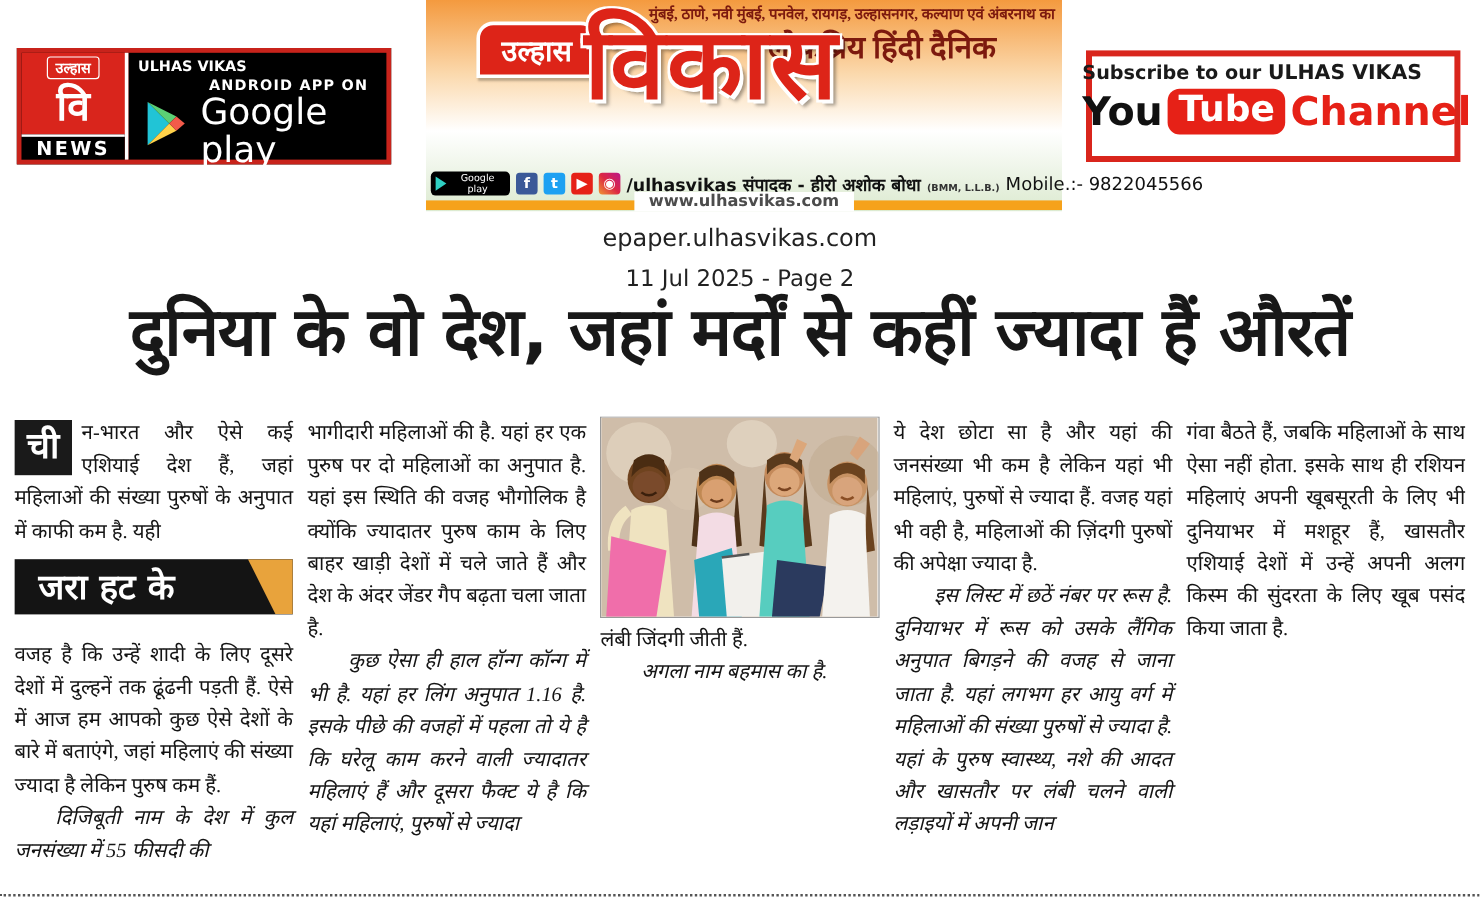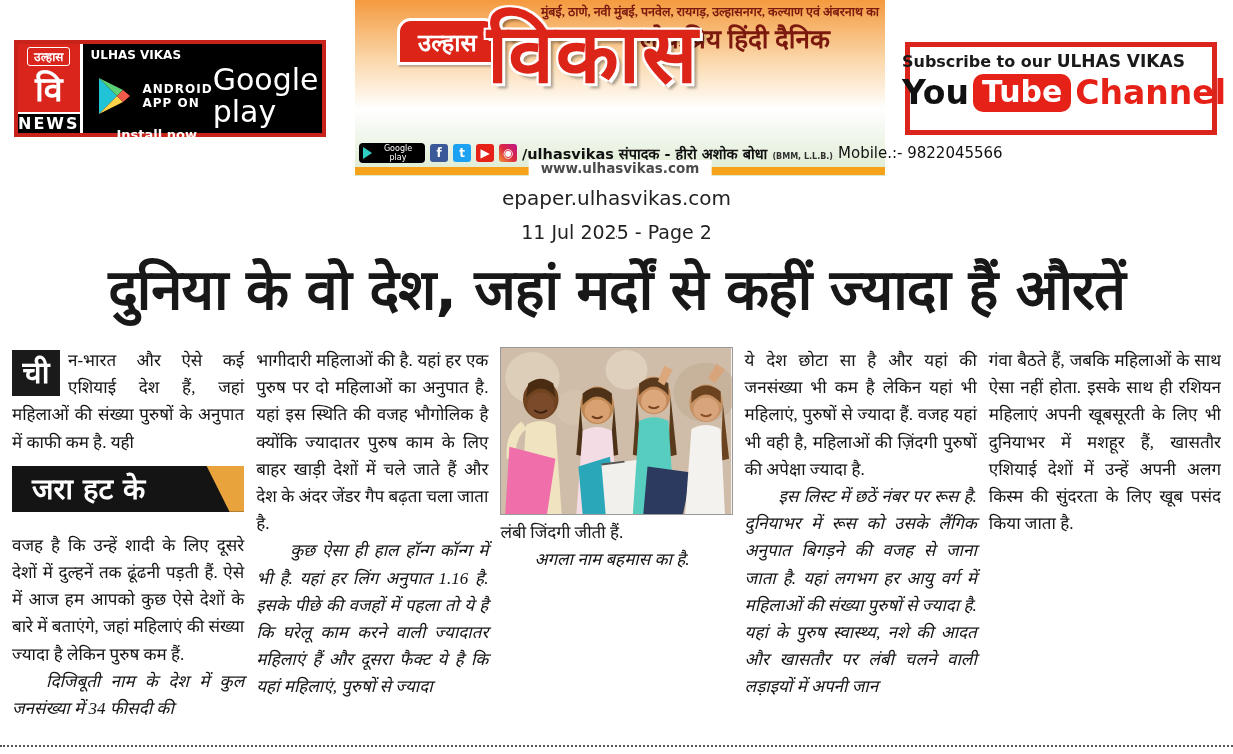--- a/index.html
+++ b/index.html
@@ -19,21 +19,21 @@
     display:flex;flex-direction:column;align-items:center;justify-content:space-between;}
   .lb-logo-top{color:#fff;font-size:12px;font-weight:bold;border:1px solid #fff;
     padding:0 6px;margin-top:3px;border-radius:3px;}
   .lb-logo-letter{color:#fff;font-size:34px;font-weight:bold;line-height:1;}
   .lb-news{background:#000;color:#fff;width:100%;text-align:center;
     font-weight:bold;font-size:16px;letter-spacing:2px;border-top:2px solid #fff;}
   .lb-right{flex:1;padding:4px 8px;display:grid;
     grid-template-columns:46px 1fr;grid-template-rows:16px 1fr 16px;column-gap:6px;}
   .lb-brand{color:#fff;font-weight:bold;font-size:12px;grid-column:1/3;}
   .lb-play{grid-row:2;display:flex;align-items:center;justify-content:center;}
-  .lb-mid{grid-row:2;grid-column:2;color:#fff;display:flex;flex-direction:row;align-items:center;}
+  .lb-mid{grid-row:2;grid-column:2;color:#fff;display:flex;flex-direction:column;align-items:center;}
   .lb-android{font-size:12px;font-weight:bold;letter-spacing:1px;}
   .lb-gplay{font-size:30px;line-height:1.05;}
   .lb-install{grid-row:3;grid-column:1/3;color:#fff;font-weight:bold;font-size:13px;padding-left:26px;}
 
   .masthead{
     position:absolute;left:355px;top:0;width:530px;height:176px;box-sizing:border-box;
     background:linear-gradient(#f49a3f 0%,#fbd9ad 35%,#ffffff 62%,#dcead0 100%);
     text-align:center;
   }
   .mh-cities{position:absolute;top:3px;right:6px;font-size:12.5px;font-weight:bold;color:#7c190e;}
@@ -79,21 +79,21 @@
 
   
   .meta-url{position:absolute;top:186px;left:0;right:0;text-align:center;
     font-size:20px;color:#222;}
   .meta-date{position:absolute;top:209px;left:0;right:0;text-align:center;
     font-size:19px;color:#222;margin-top:12px;}
   .meta-dot{position:absolute;top:230px;left:0;right:0;text-align:center;
     font-size:11px;color:#444;}
 
   
-  .headline{position:absolute;top:252px;left:0;width:1233px;text-align:center;
+  .headline{position:absolute;top:240px;left:0;width:1233px;text-align:center;
     font-size:56px;font-weight:bold;color:#181818;line-height:1.35;white-space:nowrap;
     font-family:"DejaVu Sans","Liberation Sans",sans-serif;letter-spacing:-1px;}
 
   
   .columns{position:absolute;left:12px;top:347px;width:1209px;height:395px;
     display:flex;gap:12px;overflow:hidden;}
   .col{flex:1;font-size:17px;line-height:1.6;text-align:justify;color:#141414;}
   .col p{margin:0;}
   .col p.ind{text-indent:2em;font-style:italic;}
   .dropcap{float:left;width:48px;height:46px;background:#1a1a1a;color:#fff;
@@ -187,21 +187,21 @@
   <div class="col">
     <p>
       <span class="dropcap sans">ची</span>
       <span>न-भारत और ऐसे कई एशियाई देश हैं, जहां महिलाओं की संख्या पुरुषों के अनुपात में काफी कम है. यही</span>
     </p>
     <div class="section-tag">
       <span class="tag-corner"></span>
       <span class="tag-label">जरा हट के</span>
     </div>
     <p>वजह है कि उन्हें शादी के लिए दूसरे देशों में दुल्हनें तक ढूंढनी पड़ती हैं. ऐसे में आज हम आपको कुछ ऐसे देशों के बारे में बताएंगे, जहां महिलाएं की संख्या ज्यादा है लेकिन पुरुष कम हैं.</p>
-    <p class="ind">दिजिबूती नाम के देश में कुल जनसंख्या में 34 फीसदी की</p>
+    <p class="ind">दिजिबूती नाम के देश में कुल जनसंख्या में 55 फीसदी की</p>
   </div>
 
   <div class="col">
     <p>भागीदारी महिलाओं की है. यहां हर एक पुरुष पर दो महिलाओं का अनुपात है. यहां इस स्थिति की वजह भौगोलिक है क्योंकि ज्यादातर पुरुष काम के लिए बाहर खाड़ी देशों में चले जाते हैं और देश के अंदर जेंडर गैप बढ़ता चला जाता है.</p>
     <p class="ind">कुछ ऐसा ही हाल हॉन्ग कॉन्ग में भी है. यहां हर लिंग अनुपात 1.16 है. इसके पीछे की वजहों में पहला तो ये है कि घरेलू काम करने वाली ज्यादातर महिलाएं हैं और दूसरा फैक्ट ये है कि यहां महिलाएं, पुरुषों से ज्यादा</p>
   </div>
 
   <div class="col">
     <svg class="photo" viewBox="0 0 220 168" preserveAspectRatio="none">
       <rect width="220" height="168" fill="#cfbda9"></rect>

